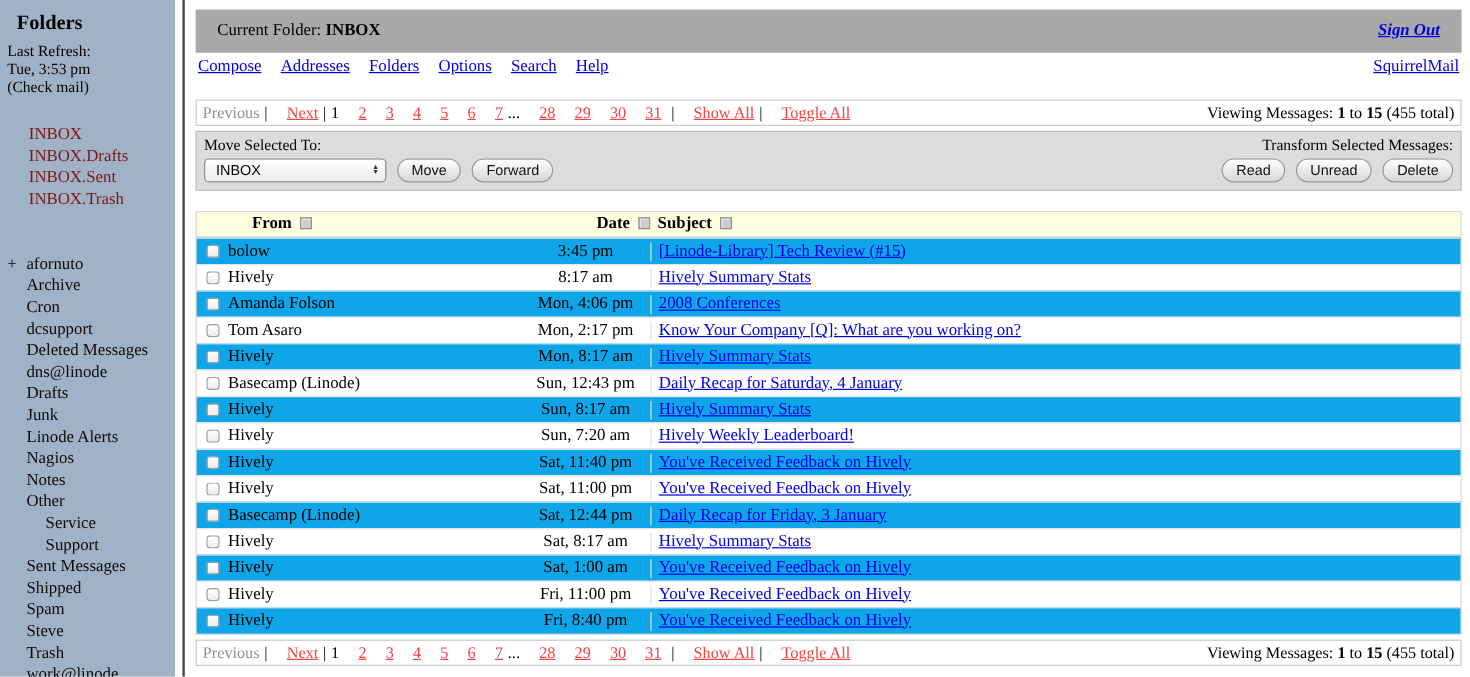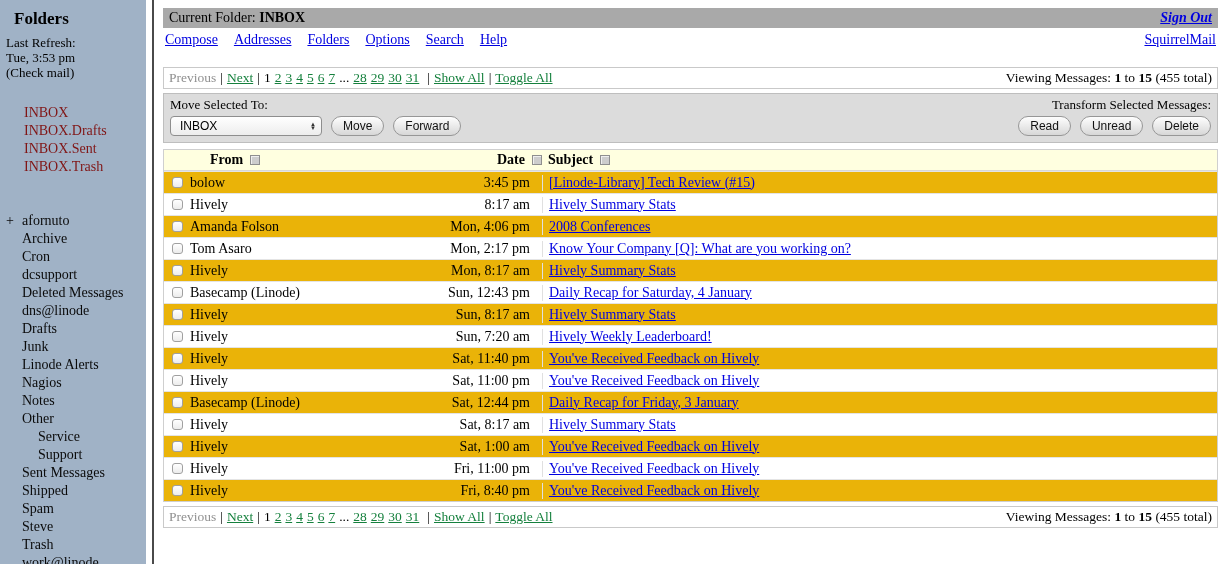--- a/index.html
+++ b/index.html
@@ -22,36 +22,36 @@
   .folder .plus { position:absolute; left:6px; color:#0a0a0a; }
 
   
   .frame-gap { position:absolute; left:146px; top:0; width:17px; height:564px; background:#ffffff; }
   .frame-line { position:absolute; left:152px; top:0; width:2px; height:564px; background:#4a4a4a; }
 
   
   .main { position:absolute; left:163px; top:0; width:1055px; }
 
   .topbar {
-    margin-top:8px; height:20px; background:#A9A9A9; display:flex;
-    justify-content:space-between; align-items:center; padding:0 6px; font-size:14px;
+    margin-top:8px; height:36px; background:#A9A9A9; display:flex;
+    justify-content:space-between; align-items:center; padding:0 18px; font-size:14px;
   }
   .signout { color:#0000E0; font-weight:bold; text-decoration:underline; cursor:pointer;font-style:italic; }
 
   .menubar { margin-top:4px; display:flex; justify-content:space-between; align-items:center; padding:0 2px; }
   .menu-links a { color:#0000E0; text-decoration:underline; margin-right:16px; cursor:pointer; }
   .brand-link { color:#0000E0; text-decoration:underline; cursor:pointer; }
 
   .pagerow {
     border:1px solid #C9C9C9; padding:2px 5px; display:flex;
     justify-content:space-between; align-items:baseline; font-size:13.5px; background:#fff;
   }
   .pagerow.top { margin-top:19px; }
   .pagerow.bottom { margin-top:4px; }
-  .pag a { color:#15803d; text-decoration:underline; cursor:pointer; }
+  .pag a { color:#ef4444; text-decoration:underline; cursor:pointer;margin-left:12px; }
   .pag .dim { color:#909090; }
   .pag .sep { margin:0 4px; color:#000; }
   .pag .pg { margin-right:4px; }
   .pag .cur { margin-right:4px; color:#000; }
   .viewing b { font-weight:bold; }
 
   
   .controls { margin-top:4px; border:1px solid #BEBEBE; background:#DCDCDC; padding:3px 6px 6px; }
   .controls-top { display:flex; justify-content:space-between; font-size:13px; margin-bottom:3px; }
   .controls-bottom { display:flex; justify-content:space-between; align-items:center; }
@@ -65,28 +65,28 @@
   }
   .sel-arrows { display:flex; flex-direction:column; line-height:4px; font-size:6px; color:#333; }
 
   button.aqua {
     height:20px; padding:0 11px; border:1px solid #979797; border-radius:10px;
     background:linear-gradient(#fefefe,#d7d7d7); font-family:"Liberation Sans", sans-serif;
     font-size:12px; color:#111; cursor:pointer;text-align:right;
   }
 
   
-  .msg-table { margin-top:6px; border:1px solid #CFCFCF; }
+  .msg-table { margin-top:17px; border:1px solid #CFCFCF; }
   .thead, .mrow { display:grid; grid-template-columns:26px 256px 96px auto; align-items:center; }
   .thead { background:#FFFFE0; height:21px; font-weight:bold; border-bottom:1px solid #D8D8D8; }
   .mrow { height:22px; border-top:1px solid #E4E4E4; background:#fff; cursor:default; }
-  .mrow.alt { background:#eab308; }
+  .mrow.alt { background:#0ea5e9; }
   .cell { overflow:hidden; white-space:nowrap; }
   .c-check { display:flex; justify-content:center; }
-  .c-date { text-align:right; padding-right:12px;font-family:Liberation Serif, serif; }
+  .c-date { text-align:center; padding-right:12px;font-family:Liberation Serif, serif; }
   .c-subj { padding-left:6px; border-left:1px solid #E0E0E0; }
   .c-subj a { color:#0000E0; text-decoration:underline; cursor:pointer; }
   .h-from { padding-left:20px; }
   .h-date { padding-left:0; text-align:right; }
   .h-subj { padding-left:6px; }
   .sort-icon {
     display:inline-block; width:10px; height:10px; margin-left:7px; vertical-align:-1px;
     background:#CDCDCD; border:1px solid #8F8F8F; box-shadow:inset 1px 1px 0 #EFEFEF; cursor:pointer;
   }
   .checkbox {

